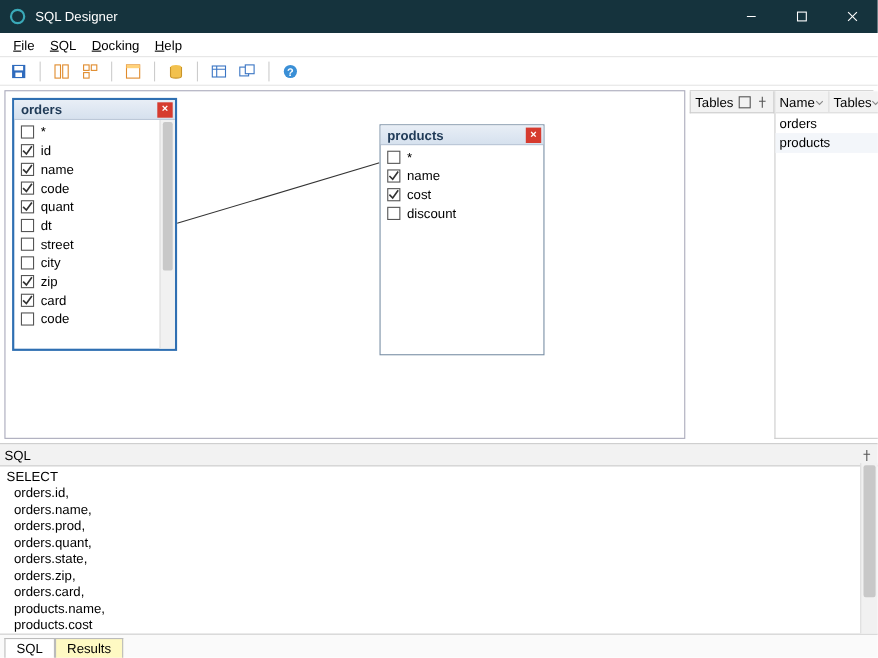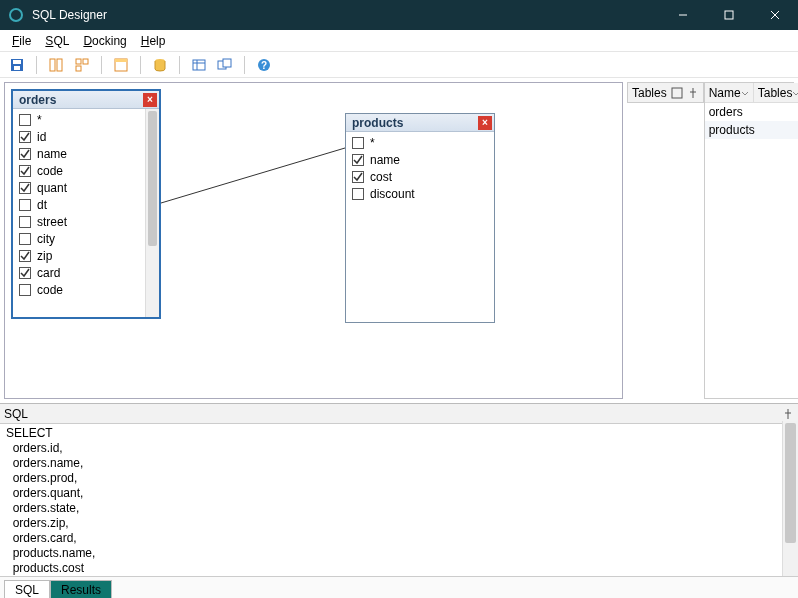--- a/index.html
+++ b/index.html
@@ -195,21 +195,21 @@
     display:flex; align-items:flex-end;
     border-top:1px solid #ccc;
     padding-left:4px;
     gap:0;
     background:#fafafa;
   }
   .sql-tabs .tab {
     padding: 2px 10px;
     border:1px solid #bbb;
     border-bottom:none;
-    background:#0f766e;
+    background:#fef9c3;
     position:relative;
     top:1px;
   }
   .sql-tabs .tab.active { background:#fff; }
 
   .pin-icon, .mini-icon { width:12px;height:12px; color:#555;}
 </style>
 </head>
 <body>
 

